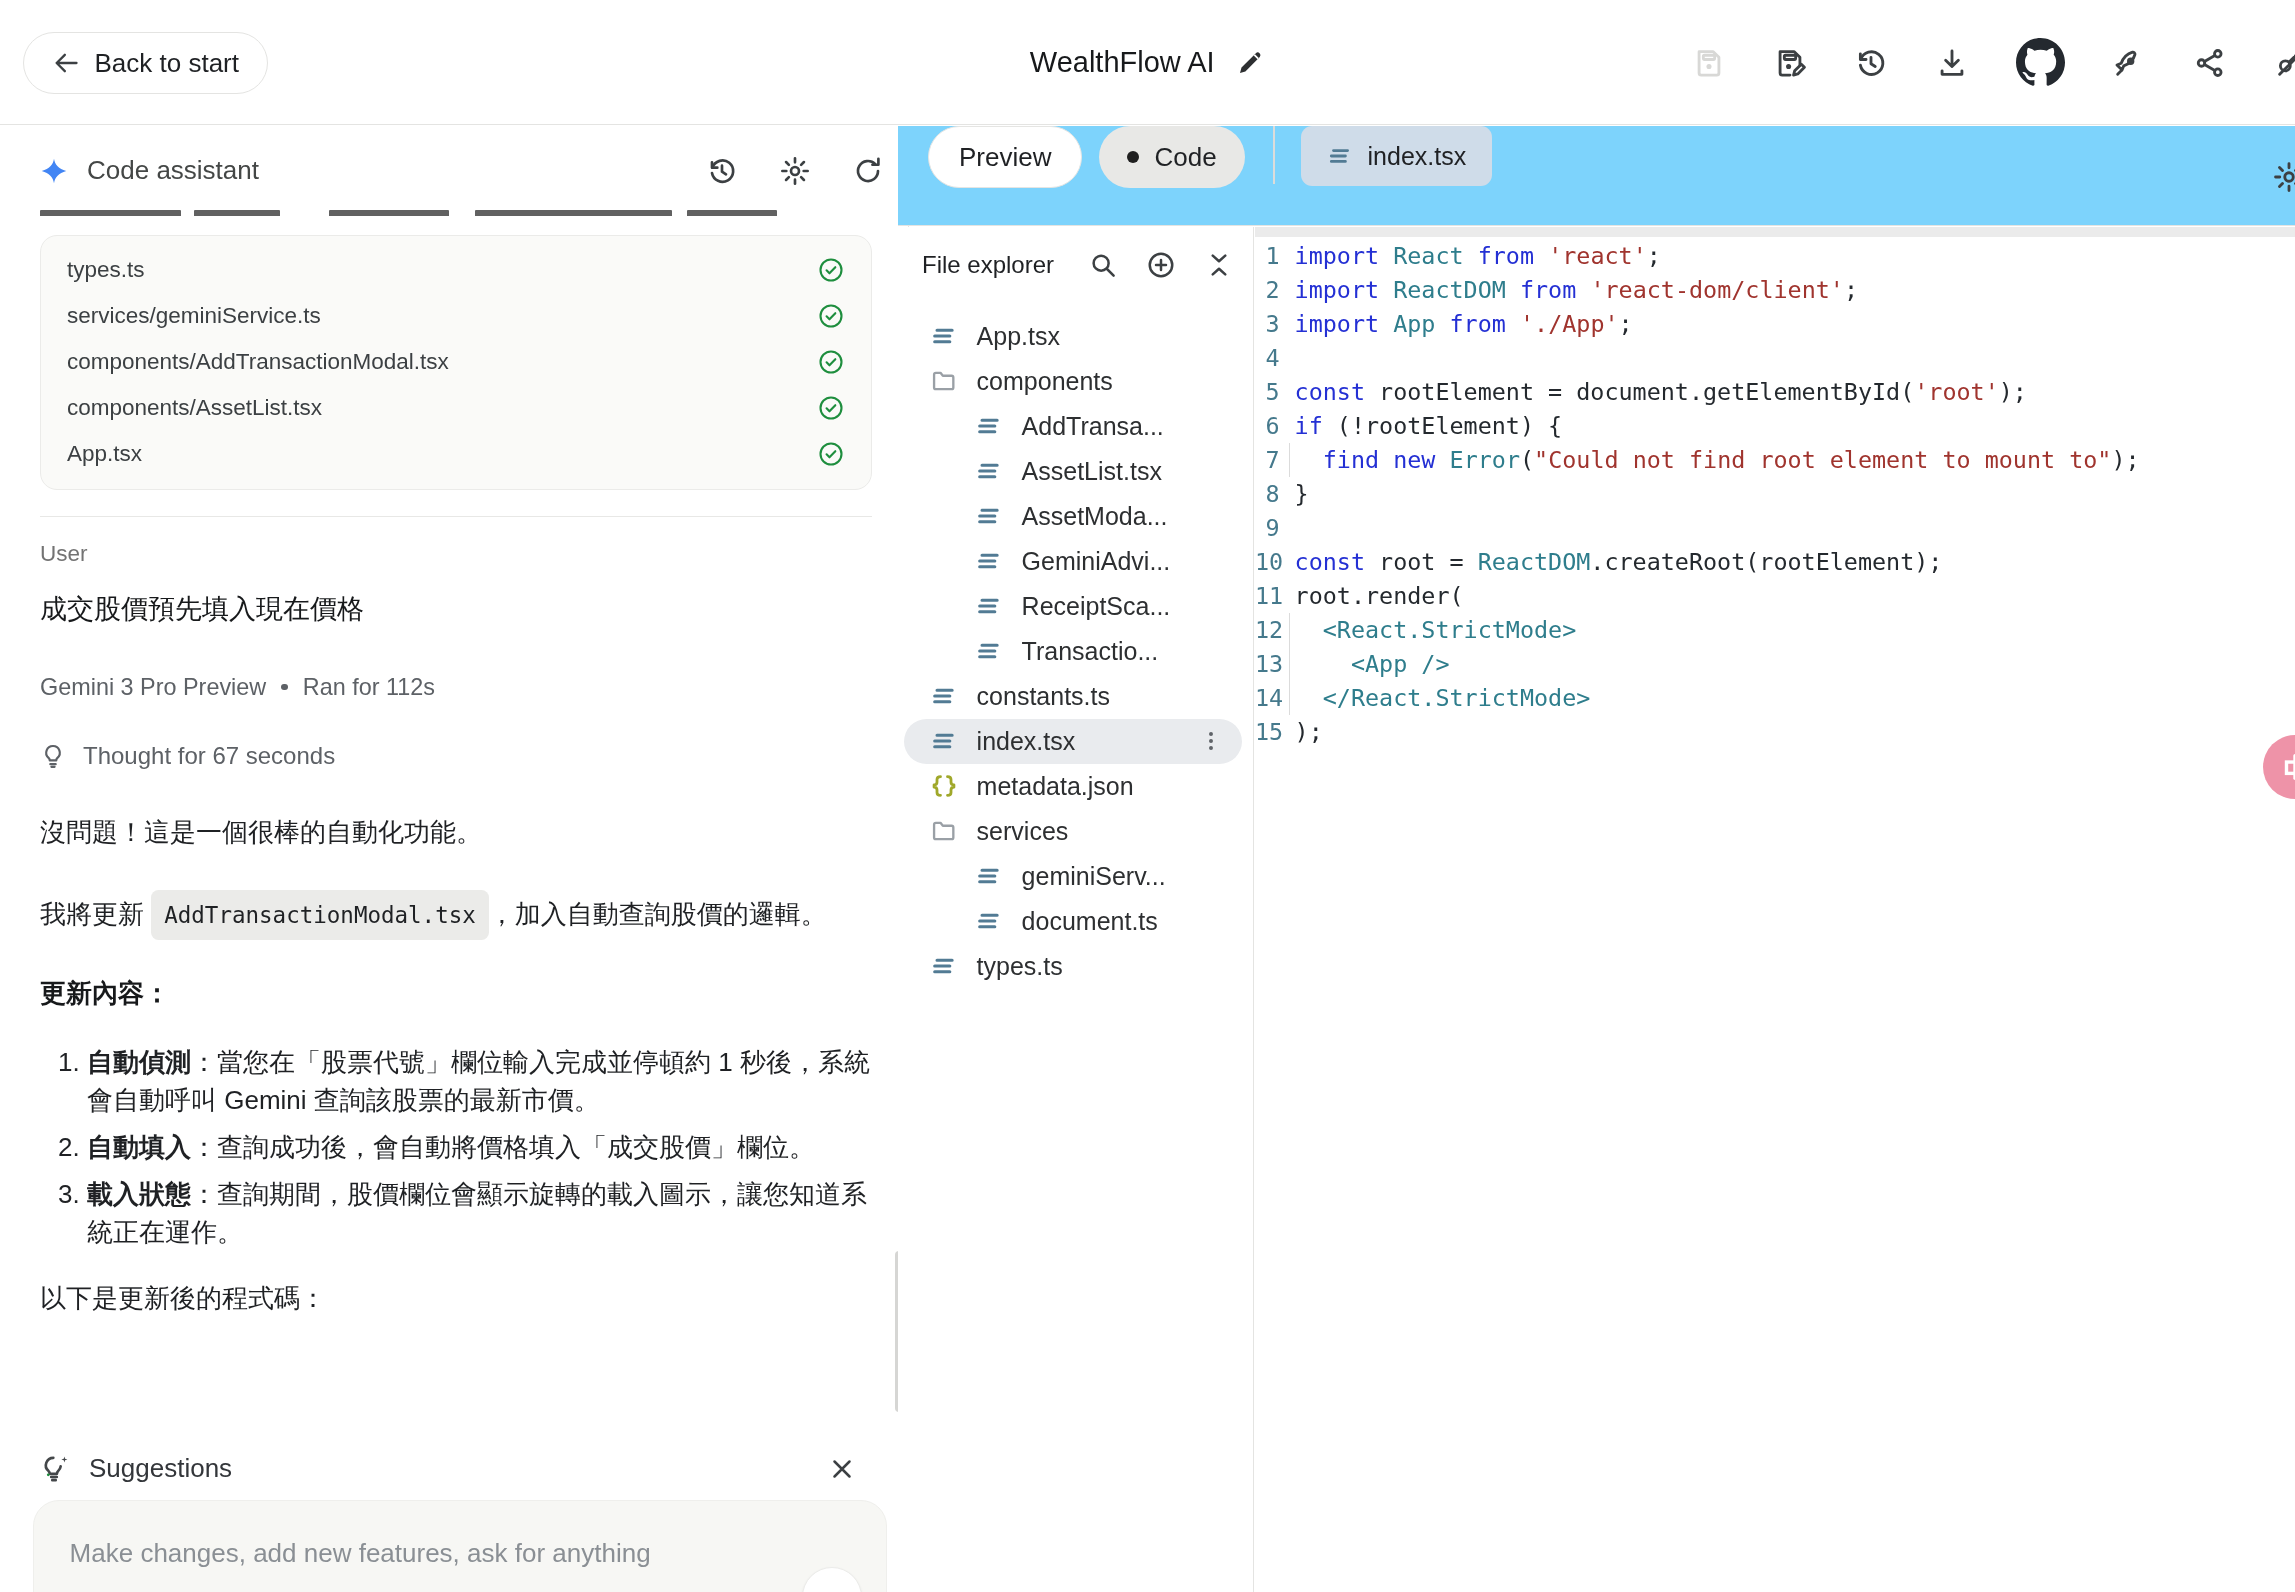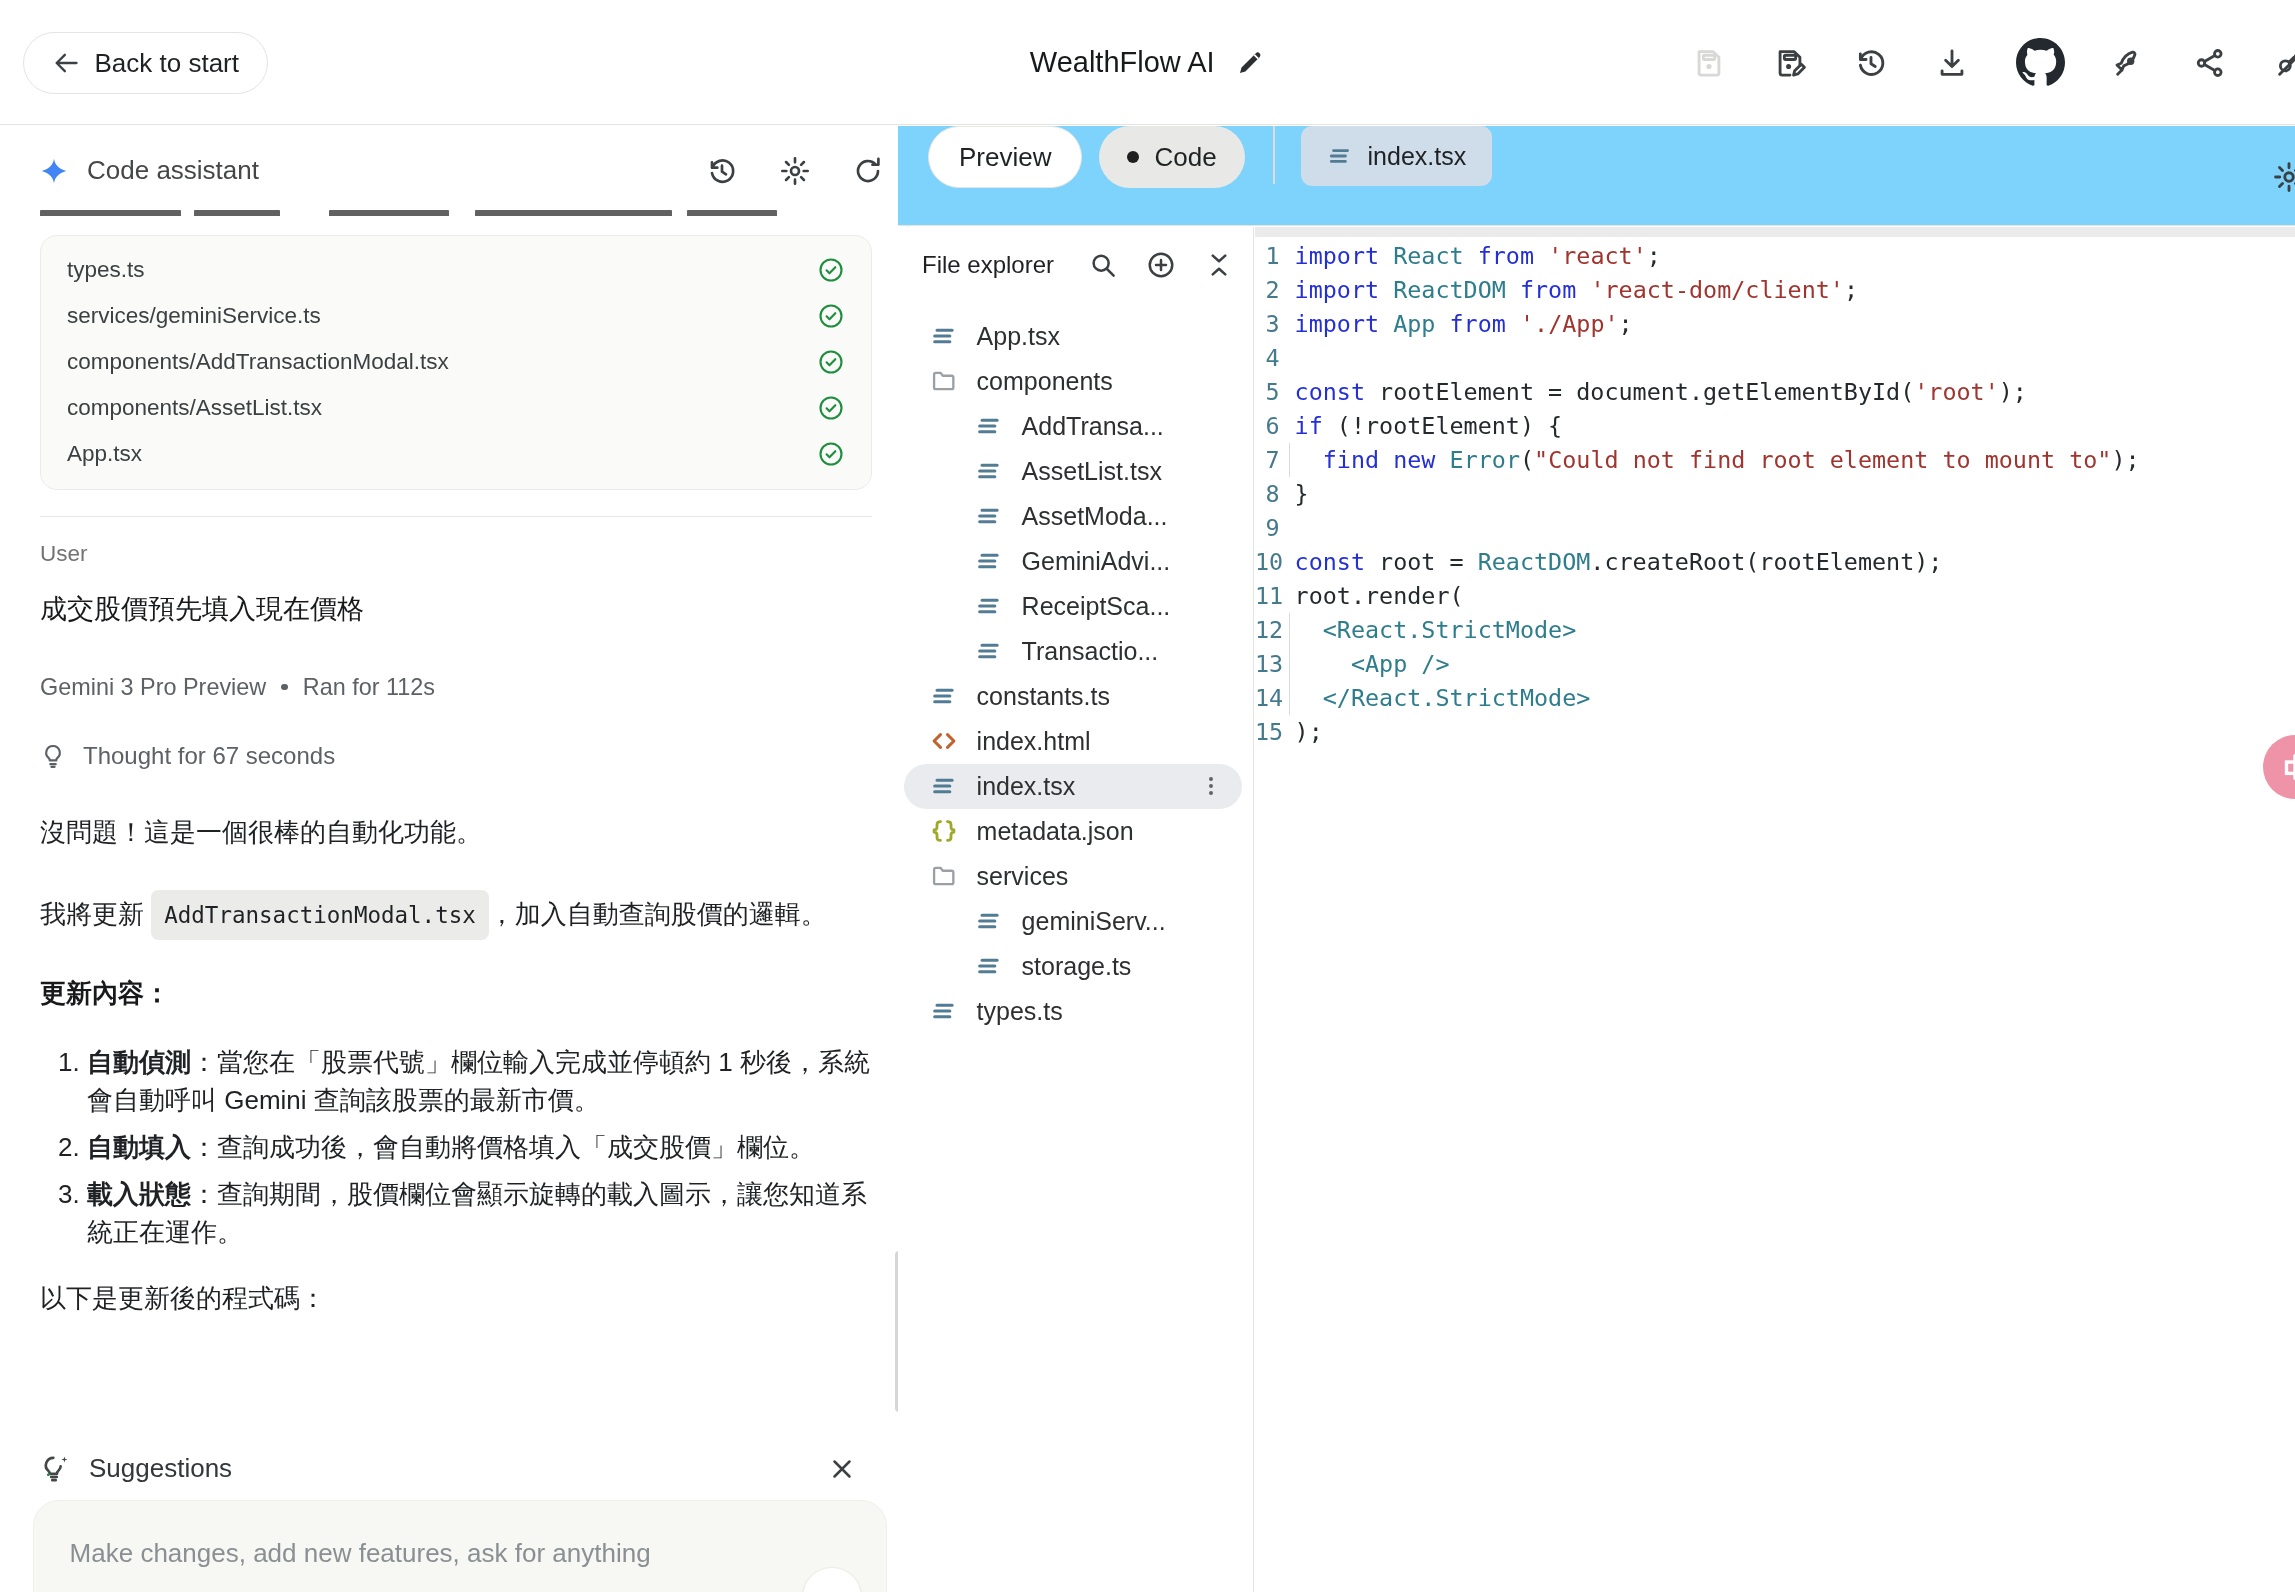--- a/index.html
+++ b/index.html
@@ -447,28 +447,20 @@
         <span>Transactio...</span>
       </div>
       <div class="tree-row">
         <span>
           <svg width="28" height="28" viewBox="0 0 24 24" stroke="#527b94" stroke-width="2.6" stroke-linecap="round" fill="none">
             <path d="M6 7h13M4 12h13M4 17h13"></path>
           </svg>
         </span>
         <span>constants.ts</span>
       </div>
-      <div class="tree-row">
-        <span>
-          <svg width="28" height="28" viewBox="0 0 24 24" stroke="#c2622c" stroke-width="2.6" fill="none" stroke-linecap="round" stroke-linejoin="round">
-            <path d="M9 6.5L3.5 12 9 17.5M15 6.5L20.5 12 15 17.5"></path>
-          </svg>
-        </span>
-        <span>index.html</span>
-      </div>
       <div class="tree-row sel">
         <span>
           <svg width="28" height="28" viewBox="0 0 24 24" stroke="#527b94" stroke-width="2.6" stroke-linecap="round" fill="none">
             <path d="M6 7h13M4 12h13M4 17h13"></path>
           </svg>
         </span>
         <span>index.tsx</span>
         <span class="kebab">
           <svg width="28" height="28" viewBox="0 0 24 24" fill="#5f6368">
             <circle cx="12" cy="6" r="1.7"></circle>
@@ -500,21 +492,21 @@
           </svg>
         </span>
         <span>geminiServ...</span>
       </div>
       <div class="tree-row ind1">
         <span>
           <svg width="28" height="28" viewBox="0 0 24 24" stroke="#527b94" stroke-width="2.6" stroke-linecap="round" fill="none">
             <path d="M6 7h13M4 12h13M4 17h13"></path>
           </svg>
         </span>
-        <span>storage.ts</span>
+        <span>document.ts</span>
       </div>
       <div class="tree-row">
         <span>
           <svg width="28" height="28" viewBox="0 0 24 24" stroke="#527b94" stroke-width="2.6" stroke-linecap="round" fill="none">
             <path d="M6 7h13M4 12h13M4 17h13"></path>
           </svg>
         </span>
         <span>types.ts</span>
       </div>
     </div>

